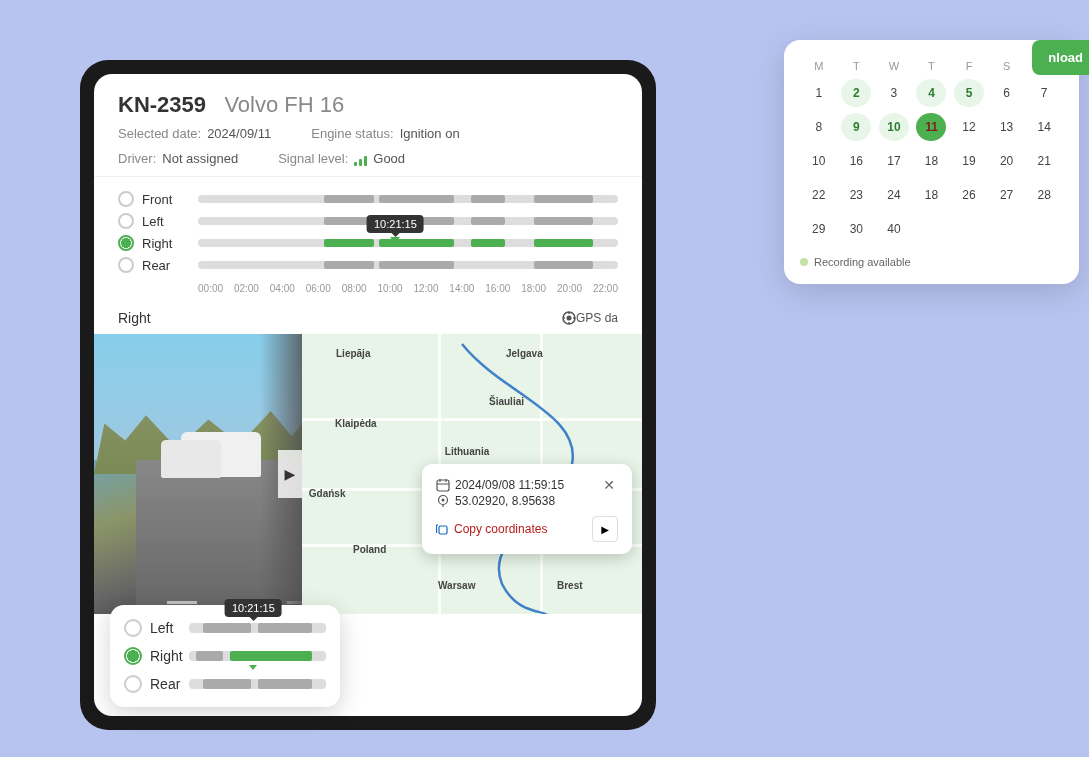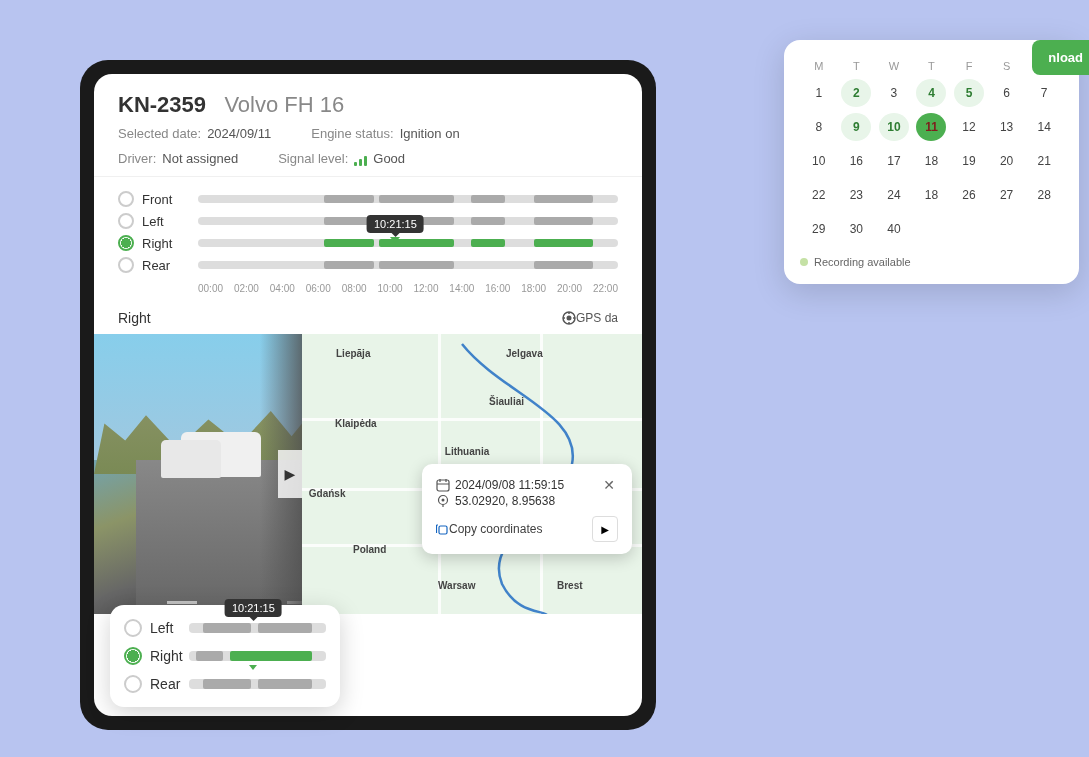--- a/index.html
+++ b/index.html
@@ -393,22 +393,23 @@
 
     .gps-copy-row {
       display: flex;
       align-items: center;
       justify-content: space-between;
     }
 
     .copy-link {
       display: flex;
       align-items: center;
+      gap: 5px;
       font-size: 12px;
-      color: #404040;
+      color: #b91c1c;
       cursor: pointer;
     }
 
     .play-btn {
       width: 26px;
       height: 26px;
       background: #fff;
       border: 1px solid #ddd;
       border-radius: 4px;
       display: flex;

